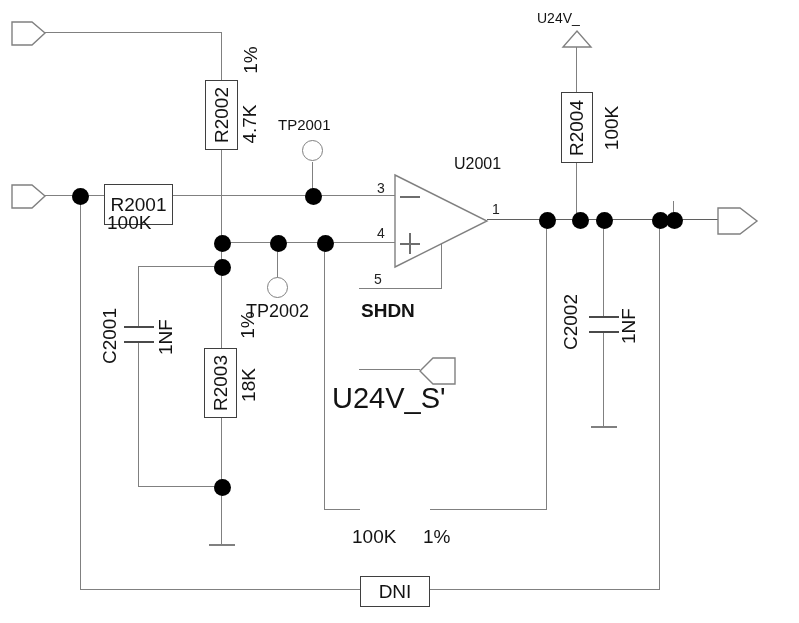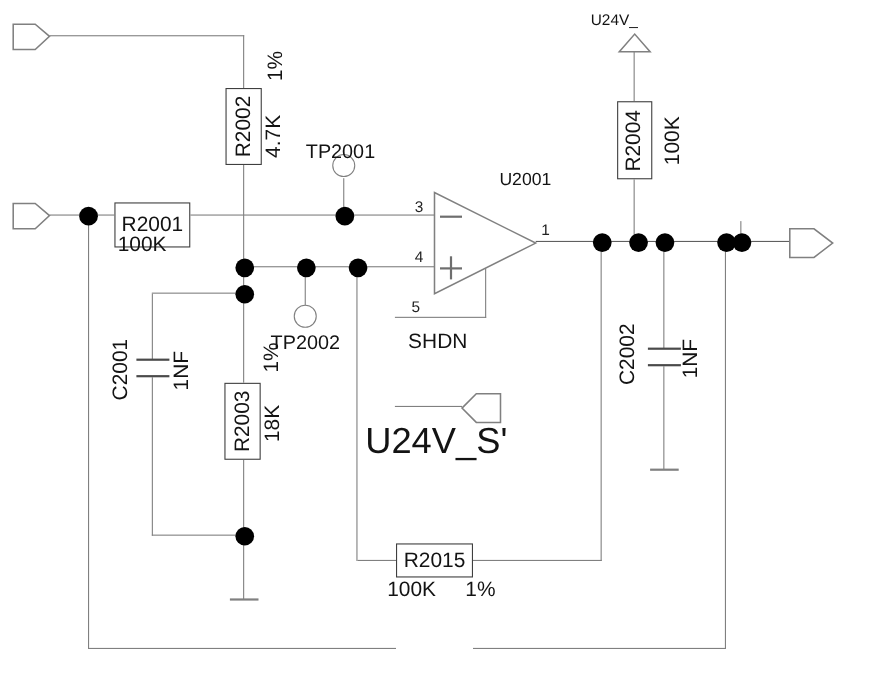--- a/index.html
+++ b/index.html
@@ -101,22 +101,22 @@
   </div>
   <div class="cbox" style="left:205px;top:80px;width:33px;height:70px;">
     <span class="clabel rot">R2002</span>
   </div>
   <div class="cbox" style="left:204px;top:348px;width:33px;height:70px;">
     <span class="clabel rot">R2003</span>
   </div>
   <div class="cbox" style="left:561px;top:92px;width:32px;height:71px;">
     <span class="clabel rot">R2004</span>
   </div>
-  <div class="cbox" style="left:360px;top:494px;width:70px;height:31px;">
-    <span class="clabel">R2015</span>
+  <div class="cbox" style="left:360px;top:576px;width:70px;height:31px;">
+    <span class="clabel">DNI</span>
   </div>
 
   <div class="plate" style="left:124px;top:326px;width:30px;"></div>
   <div class="plate" style="left:124px;top:341px;width:30px;"></div>
   <div class="plate" style="left:589px;top:316px;width:30px;"></div>
   <div class="plate" style="left:589px;top:331px;width:30px;"></div>
 
   <div class="tp-circle" style="left:302px;top:140px;"></div>
   <div class="tp-circle" style="left:267px;top:277px;"></div>
 
@@ -126,25 +126,25 @@
   <div class="vlabel" style="left:249px;top:385px;">18K</div>
   <div class="vlabel" style="left:110px;top:336px;">C2001</div>
   <div class="vlabel" style="left:166px;top:337px;">1NF</div>
   <div class="vlabel" style="left:571px;top:322px;">C2002</div>
   <div class="vlabel" style="left:629px;top:326px;">1NF</div>
   <div class="vlabel" style="left:612px;top:128px;">100K</div>
 
   <div class="hlabel" style="left:107px;top:212px;">100K</div>
   <div class="hlabel" style="left:352px;top:526px;">100K</div>
   <div class="hlabel" style="left:423px;top:526px;">1%</div>
-  <div class="hlabel" style="left:278px;top:116px;font-size:18px;margin-top:12px;">TP2001</div>
+  <div class="hlabel" style="left:278px;top:116px;font-size:15px;">TP2001</div>
   <div class="hlabel" style="left:246px;top:301px;font-size:18px;">TP2002</div>
   <div class="hlabel" style="left:454px;top:155px;font-size:16px;">U2001</div>
-  <div class="hlabel" style="left:371px;top:300px;">SHDN</div>
+  <div class="hlabel" style="left:361px;top:300px;font-weight:bold;">SHDN</div>
   <div class="hlabel" style="left:537px;top:10px;font-size:14px;">U24V_</div>
-  <div class="hlabel" style="left:332px;top:382px;font-size:33px;">U24V_S'</div>
+  <div class="hlabel" style="left:332px;top:382px;font-size:29px;">U24V_S'</div>
 
   <div class="hlabel pinnum" style="left:377px;top:180px;">3</div>
   <div class="hlabel pinnum" style="left:377px;top:225px;">4</div>
   <div class="hlabel pinnum" style="left:374px;top:271px;">5</div>
   <div class="hlabel pinnum" style="left:492px;top:201px;">1</div>
 
 </div>
 
 </body></html>

